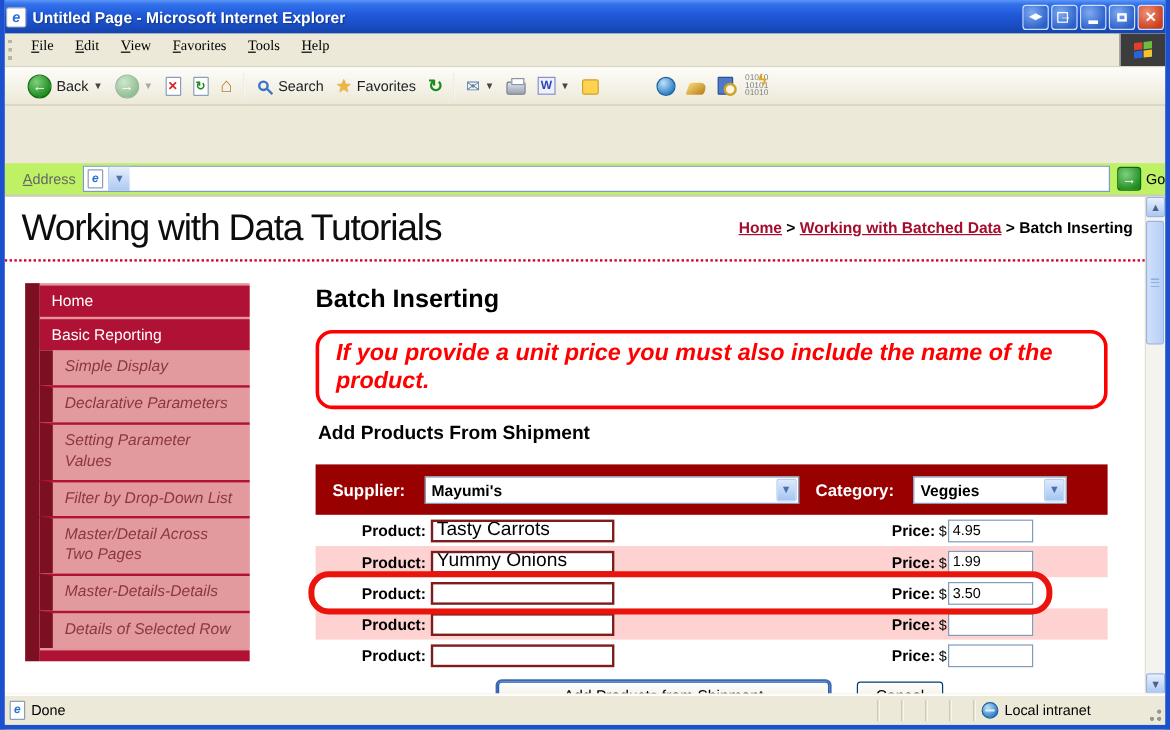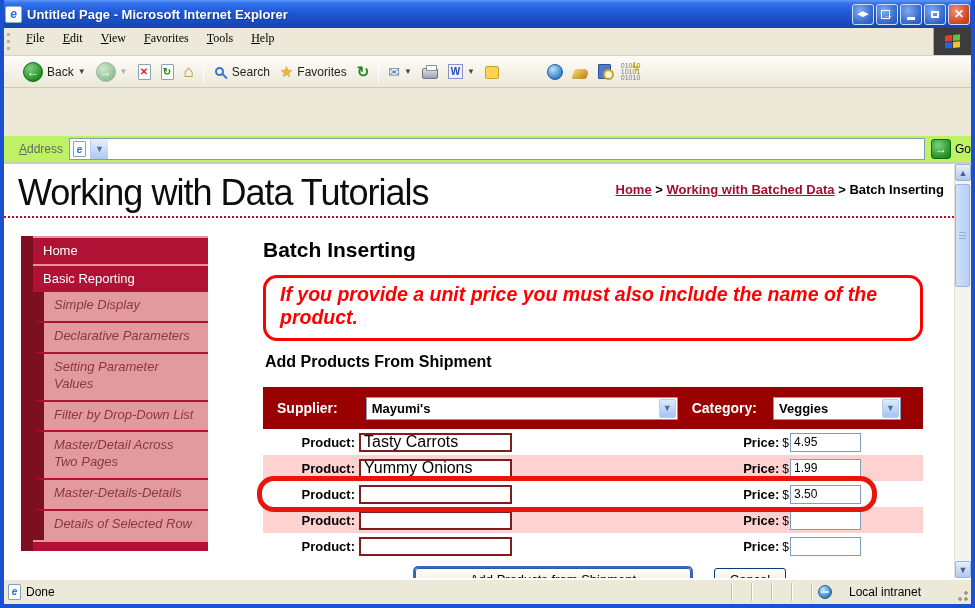--- a/index.html
+++ b/index.html
@@ -78,21 +78,21 @@
     color:#4d6fae; font-size:9px; display:flex; align-items:center; justify-content:center; }
   .go-btn { display:flex; align-items:center; gap:4px; margin-left:6px; font-size:12px; }
   .go-sq { width:20px; height:20px; border-radius:3px; background:radial-gradient(circle at 35% 30%, #7ed07e, #1d8b1d 80%);
     border:1px solid #0d6a0d; color:#fff; font-weight:bold; display:flex; align-items:center; justify-content:center; font-size:12px; }
 
   
   .content { flex:1; background:#fff; display:flex; overflow:hidden; }
   .page-area { flex:1; display:flex; flex-direction:column; overflow:hidden; }
 
   .page-header { height:54px; flex:0 0 auto; position:relative; border-bottom:2px dotted #cc0033; }
-  .site-title { position:absolute; left:14px; top:8px; font-size:36px; font-weight:400; color:#0d0d0d; letter-spacing:-1px; }
+  .site-title { position:absolute; left:14px; top:8px; font-size:31px; font-weight:400; color:#0d0d0d; letter-spacing:-1px; }
   .breadcrumb { position:absolute; right:10px; top:18px; font-size:13px; font-weight:bold; color:#000; white-space:nowrap; }
   .bc-link { color:#a50d2f; text-decoration:underline; cursor:pointer; }
   .bc-sep { color:#000; }
 
   .page-body { flex:1; display:flex; overflow:hidden; }
 
   
   .sidebar { width:187px; margin:18px 0 0 17px; position:relative; background:#e2959a; align-self:flex-start; font-size:13px; }
   .sidebar::before { content:''; position:absolute; left:0; top:0; bottom:0; width:12px; background:#7c1022; }
   .item-l1 { position:relative; margin:2px 0 0 12px; background:#b01236; color:#fff; padding:5px 10px 6px; cursor:pointer; }
@@ -109,21 +109,21 @@
   .main h3 { font-size:16px; font-weight:bold; color:#000; margin:6px 0 16px 2px; }
 
   .form-wrap { position:relative; }
   .form-header { height:42px; background:#990000; display:flex; align-items:center; color:#fff; font-weight:bold; font-size:14px; }
   .form-header .lbl { margin-left:14px; }
   .xp-select { height:23px; background:#fff; border:1px solid #7f9db9; display:flex; align-items:center;
     font-size:13px; color:#000; padding-left:5px; position:relative; }
   .xp-select .sel-arrow { position:absolute; right:1px; top:1px; bottom:1px; width:17px;
     background:linear-gradient(#dcEAfd,#a5c4f2); border:1px solid #b9cef0; border-radius:2px;
     color:#4d6fae; font-size:9px; display:flex; align-items:center; justify-content:center; }
-  .sel-supplier { width:312px; margin-left:28px; }
+  .sel-supplier { width:312px; margin-left:16px; }
   .sel-category { width:128px; margin-left:16px; }
   .cat-lbl { margin-left:22px; }
 
   .form-row { height:26px; display:flex; align-items:center; font-size:13px; }
   .form-row.pink { background:#ffd2d2; }
   .fr-plabel { font-weight:bold; width:92px; text-align:right; }
   .fr-pinput { width:153px; height:19px; border:2px solid #7f1d1d; margin-left:4px; font-size:16px; padding:0 3px;
     font-family:"Liberation Sans",sans-serif; background:#fff; }
   .fr-spacer { flex:1; }
   .fr-prlabel { font-weight:bold; }
@@ -150,21 +150,21 @@
   .sb-thumb { position:absolute; top:3px; left:0; width:15px; height:103px; border:1px solid #9ab4e4; border-radius:2px;
     background:linear-gradient(90deg,#cfe0fb,#b7d0f6); display:flex; align-items:center; justify-content:center; }
   .sb-grip { width:7px; height:8px; background:repeating-linear-gradient(180deg,#8fb0e2 0 1px,transparent 1px 3px); }
 
   
   .statusbar { height:26px; flex:0 0 auto; background:#ece9d8; border-top:1px solid #fff;
     box-shadow:inset 0 1px 0 #fff; display:flex; align-items:center; font-size:12px; color:#000; padding-left:4px; }
   .statusbar .doc-ic { color:#2a6fd6; font-style:italic; margin-right:5px; }
   .status-left { flex:1; }
   .status-cell { width:20px; height:18px; border-left:1px solid #c6c2b0; box-shadow:inset 1px 0 0 #fff; }
-  .zone { display:flex; align-items:center; gap:17px; width:140px; border-left:1px solid #c6c2b0; box-shadow:inset 1px 0 0 #fff;
+  .zone { display:flex; align-items:center; gap:5px; width:140px; border-left:1px solid #c6c2b0; box-shadow:inset 1px 0 0 #fff;
     padding-left:6px; height:18px; }
   .globe-g { width:14px; height:14px; border-radius:50%; background:radial-gradient(circle at 35% 30%, #bfe2f8, #2276c4 80%);
     border:1px solid #1b5e9c; position:relative; }
   .globe-g::after { content:''; position:absolute; left:2px; right:2px; top:5px; height:2px; background:#d7ecf9; border-radius:2px; }
   .resize-grip { width:14px; height:14px; margin:6px 2px 0 4px;
     background:
       radial-gradient(circle at 11px 11px, #9a968a 1.5px, transparent 2px),
       radial-gradient(circle at 11px 5px,  #9a968a 1.5px, transparent 2px),
       radial-gradient(circle at 5px 11px,  #9a968a 1.5px, transparent 2px); }
 </style>

